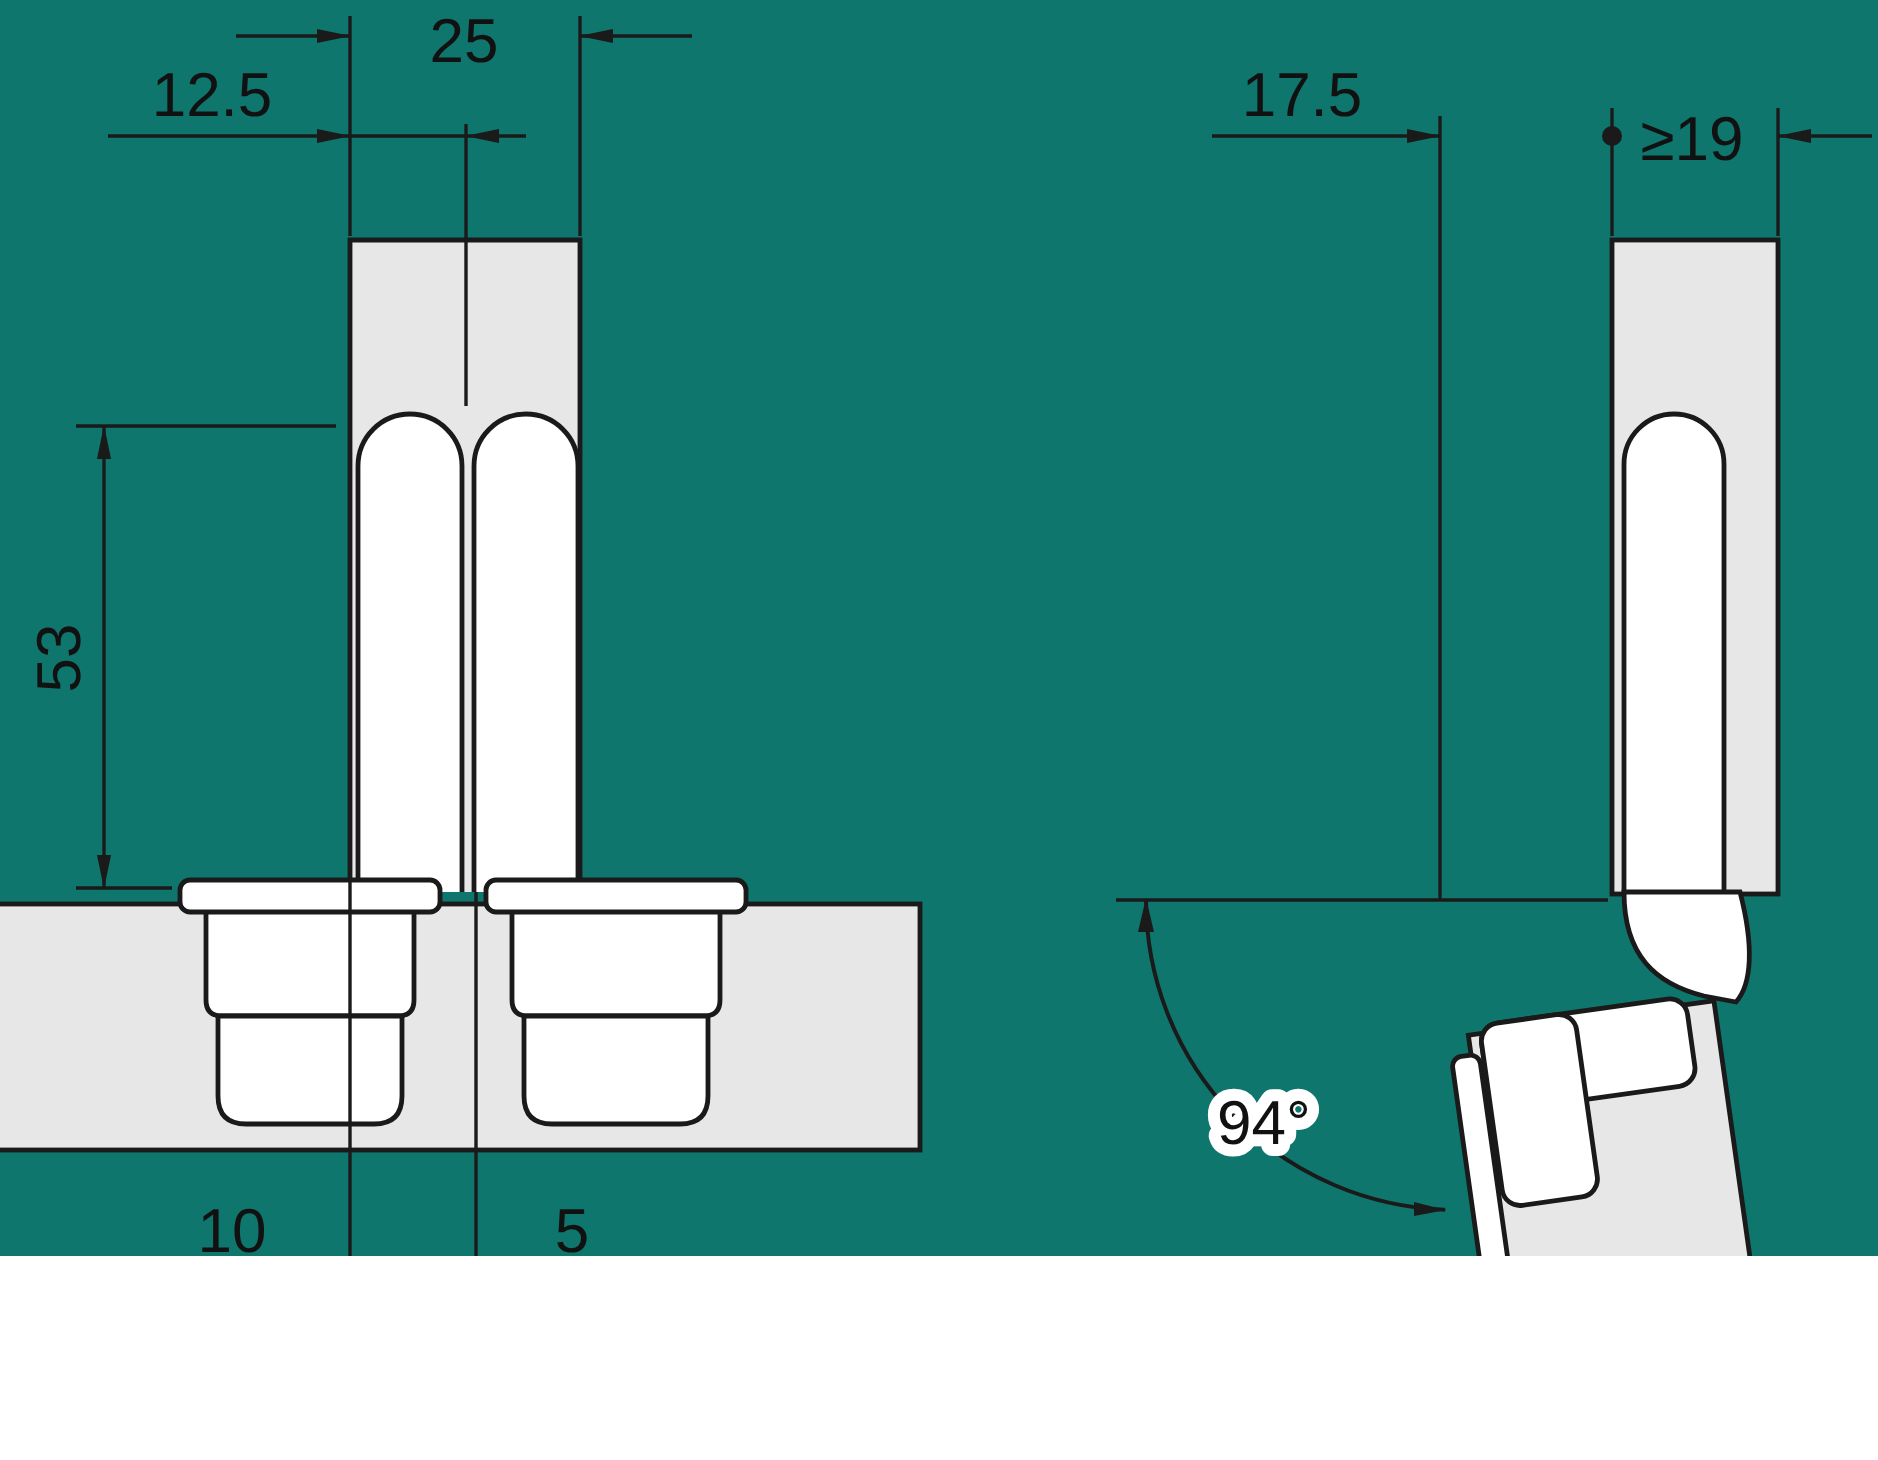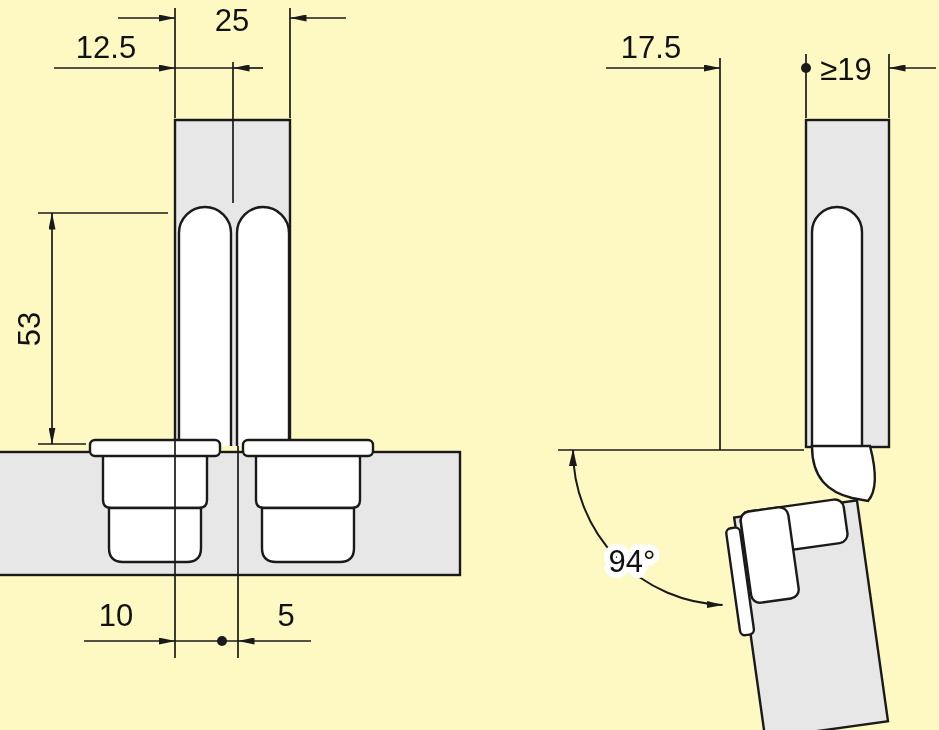--- a/index.html
+++ b/index.html
@@ -1,16 +1,16 @@
 <!DOCTYPE html>
 <html><head>
 <meta charset="utf-8">
 <style>
   html,body{margin:0;padding:0;background:#fff;}
-  .stage{position:relative;width:939px;height:730px;background:#fef9c3;overflow:hidden;
+  .stage{position:relative;width:939px;height:628px;background:#0f766e;overflow:hidden;
          font-family:"Liberation Sans", sans-serif;}
   svg{display:block;}
   .part{stroke:#1a1a1a;stroke-width:2.4;}
   .dimline{stroke:#1a1a1a;stroke-width:1.7;fill:none;}
   .extline{stroke:#1a1a1a;stroke-width:1.7;fill:none;}
   .arc{stroke:#1a1a1a;stroke-width:2;fill:none;}
   text.dim{font-family:"Liberation Sans", sans-serif;font-size:31px;fill:#111;}
   text.halo{paint-order:stroke;stroke:#fff;stroke-width:12;stroke-linejoin:round;}
   .arrowfill{fill:#1a1a1a;stroke:none;}
 </style>

